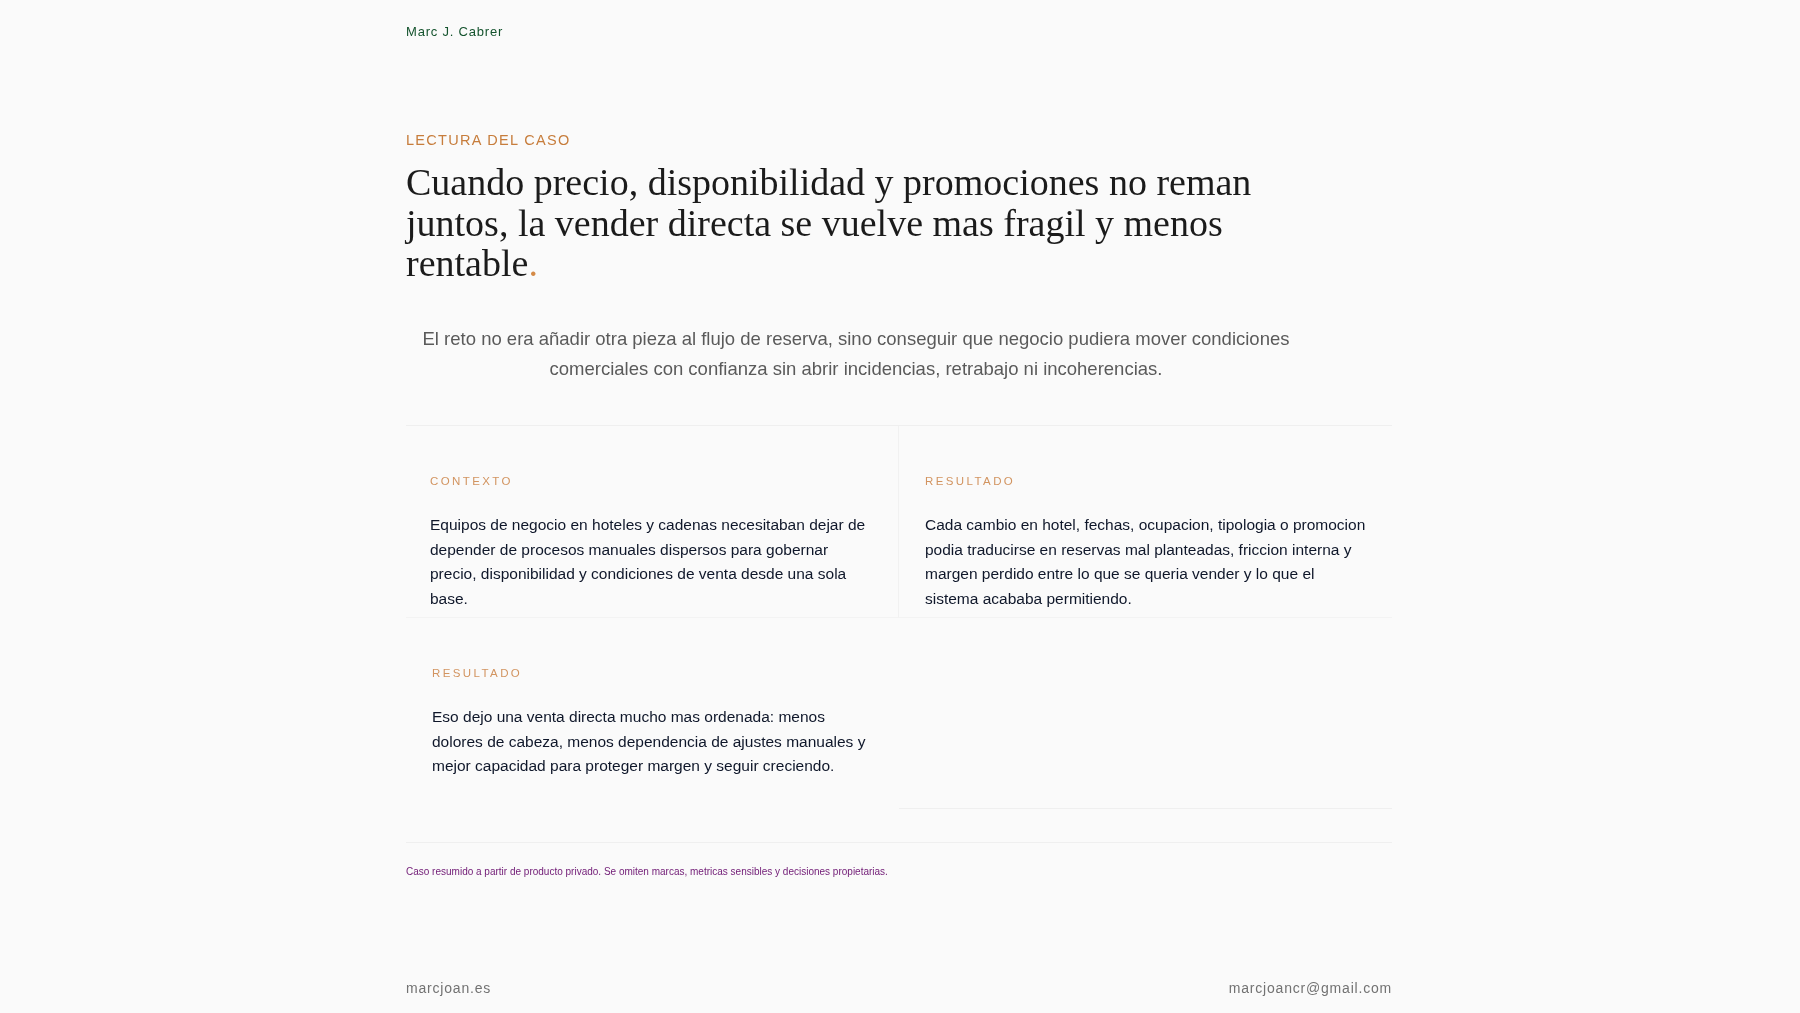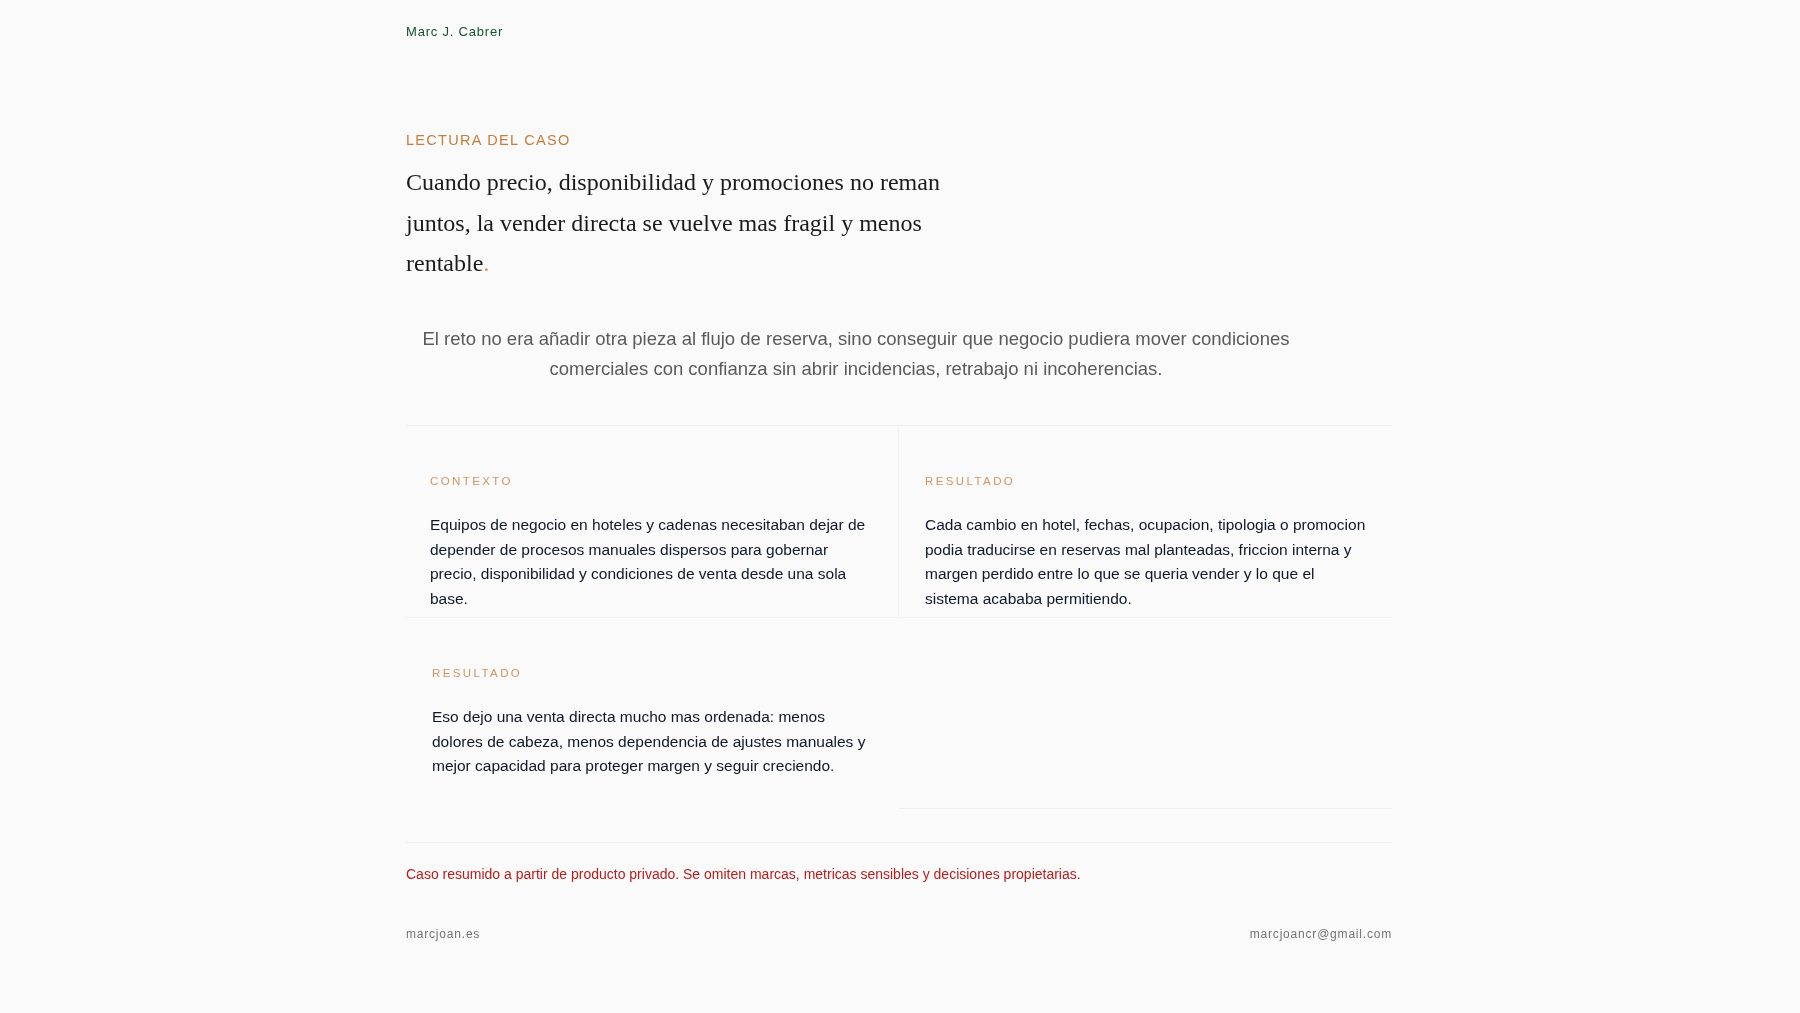--- a/index.html
+++ b/index.html
@@ -36,21 +36,21 @@
       font-size: 14.5px;
       letter-spacing: 1.3px;
       color: #c77d3c;
     }
     .headline {
       position: absolute;
       left: 0;
       top: 162px;
       width: 870px;
       font-family: "Liberation Serif", "DejaVu Serif", serif;
-      font-size: 24px;
+      font-size: 38px;
       line-height: 40.5px;
       font-weight: normal;
       color: #1b1b1b;
     }
     .headline .accent-dot { color: #d48a47; }
     .lead {
       position: absolute;
       left: 0;
       top: 324px;
       width: 900px;
@@ -99,27 +99,27 @@
       left: 0;
       top: 842px;
       width: 986px;
       height: 1px;
       background: #efefef;
     }
     .note {
       position: absolute;
       left: 0;
       top: 866px;
-      font-size: 14px;
-      color: #b91c1c;
+      font-size: 10px;
+      color: #701a75;
     }
     .footer-left, .footer-right {
       position: absolute;
-      top: 927px;
-      font-size: 12px;
+      top: 980px;
+      font-size: 14px;
       letter-spacing: 0.8px;
       color: #727272;
       text-decoration: none;
     }
     .footer-left { left: 0; }
     .footer-right { right: 0; }
   </style>
 </head>
 <body>
 

